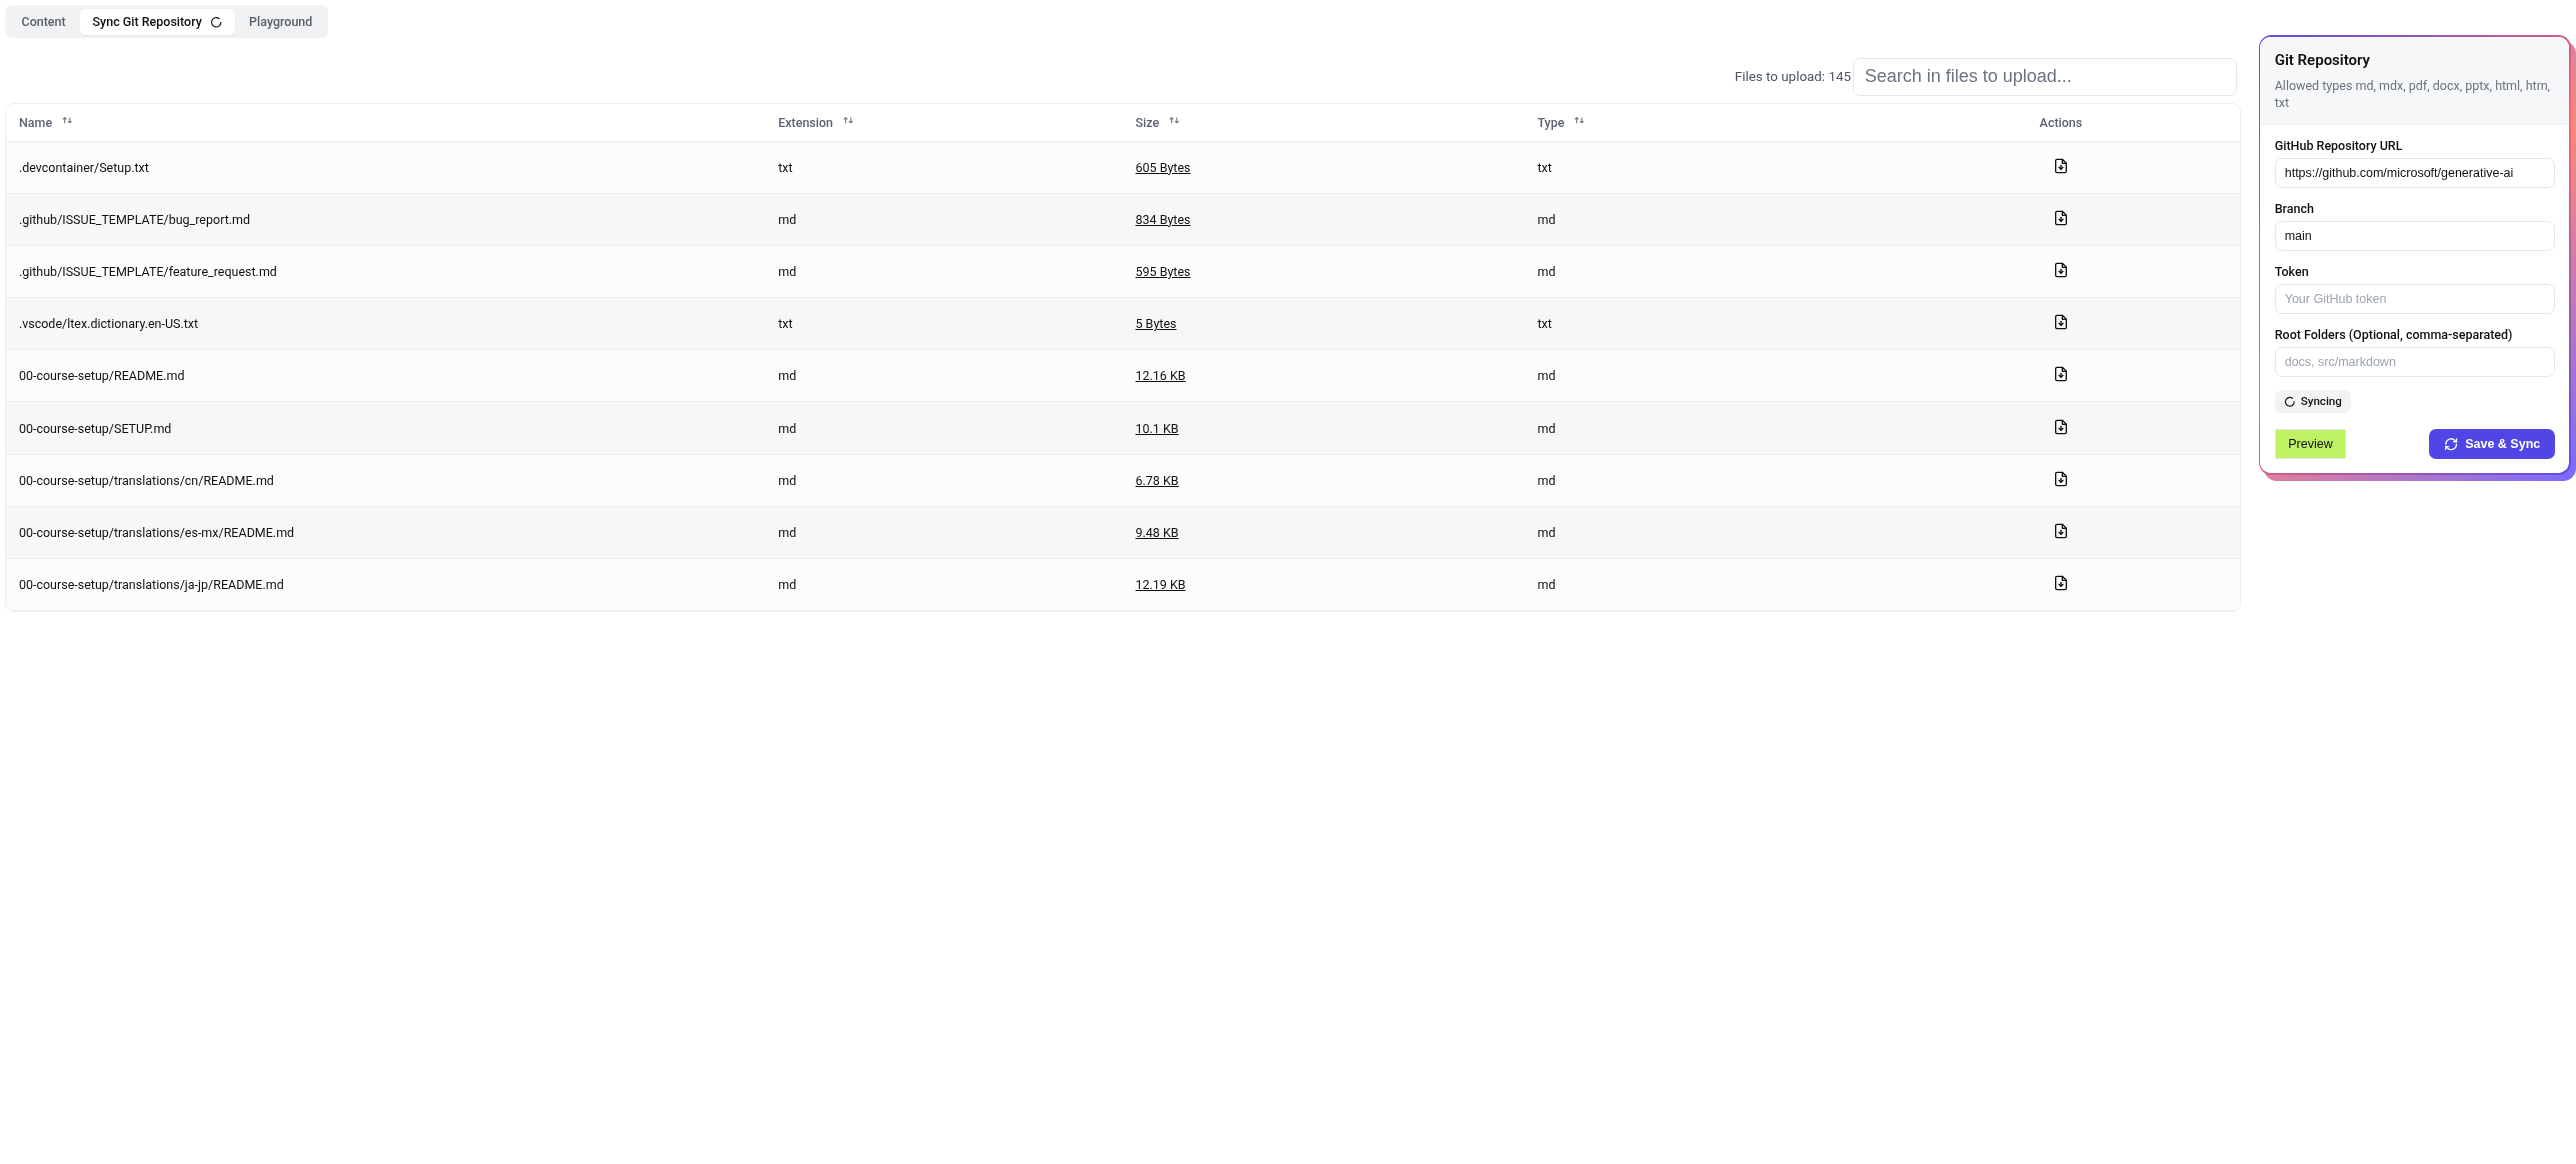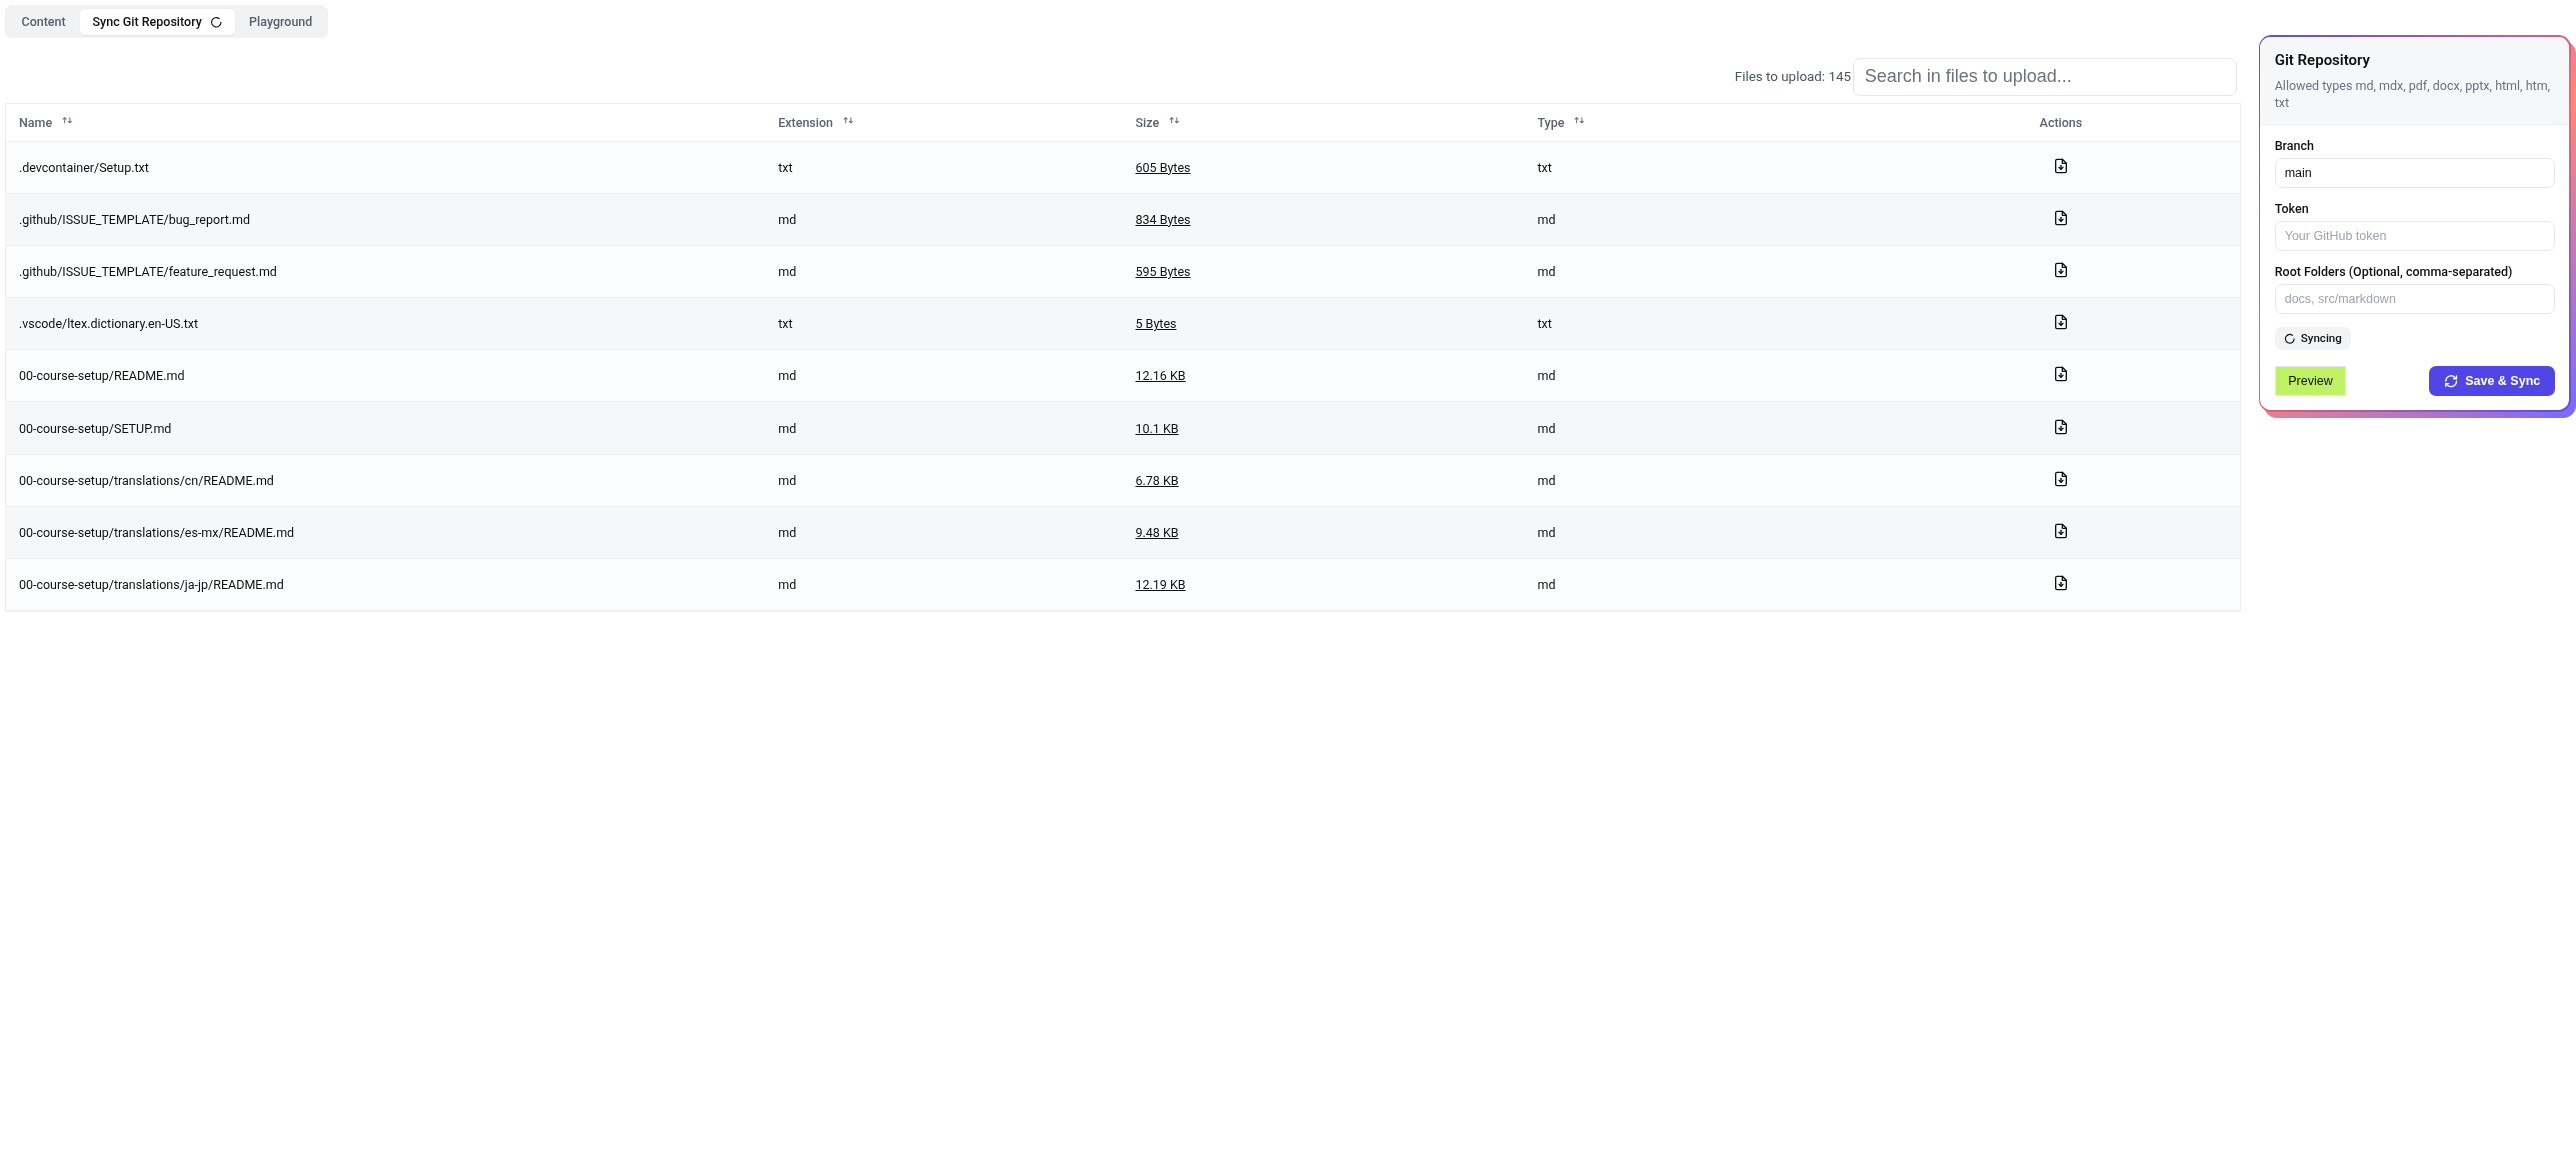--- a/index.html
+++ b/index.html
@@ -61,21 +61,21 @@
     padding: 7.1px 10.7px;
     font-size: 18px;
     color: #111;
     background: #fff;
   }
   .search-input::placeholder { color: #6b7280; }
 
   
   .table-wrap {
     border: 0.9px solid #eceef1;
-    border-radius: 0;
+    border-radius: 9px;
     overflow: hidden;
     background: #fafbfc;
   }
   table { width: 100%; border-collapse: collapse; }
   thead th {
     text-align: left;
     font-weight: 500;
     color: #5b6273;
     padding: 10.7px 12.5px;
     background: #fff;
@@ -404,20 +404,24 @@
   <div class="side-col">
     <div class="panel-outer">
       <div class="panel-shadow"></div>
       <div class="panel">
         <div class="panel-head">
           <div class="panel-title">Git Repository</div>
           <div class="panel-sub">Allowed types md, mdx, pdf, docx, pptx, html, htm, txt</div>
         </div>
         <div class="panel-body">
           <div class="field">
+            <label class="field-label">GitHub Repository URL</label>
+            <input class="field-input" type="text" value="https://github.com/microsoft/generative-ai" style="">
+          </div>
+          <div class="field">
             <label class="field-label">Branch</label>
             <input class="field-input" type="text" value="main" style="">
           </div>
           <div class="field">
             <label class="field-label">Token</label>
             <input class="field-input" type="text" placeholder="Your GitHub token" style="">
           </div>
           <div class="field">
             <label class="field-label">Root Folders (Optional, comma-separated)</label>
             <input class="field-input" type="text" placeholder="docs, src/markdown" style="">

